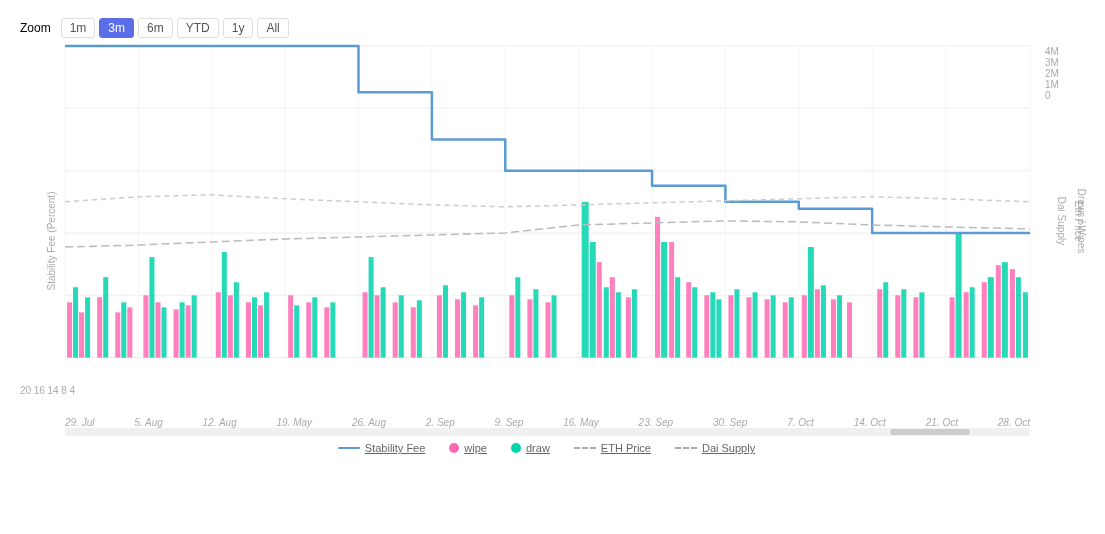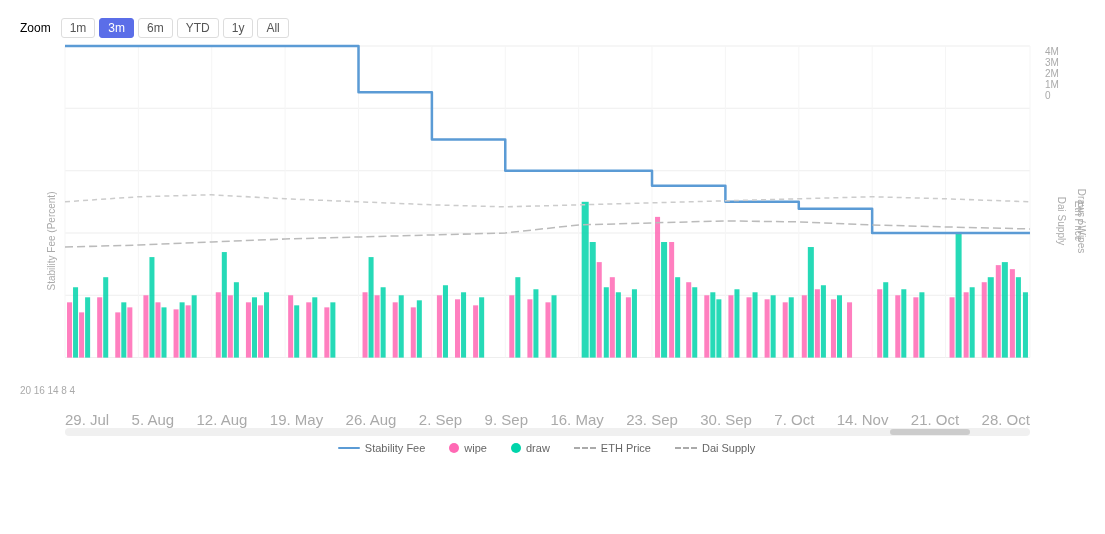--- a/index.html
+++ b/index.html
@@ -83,23 +83,24 @@
     }
     .x-axis {
       position: absolute;
       left: 65px;
       right: 75px;
       bottom: 8px;
       display: flex;
       justify-content: space-between;
     }
     .x-label {
-      font-size: 15px;
+      font-size: 10px;
       color: #aaa;
       text-align: center;
+      font-style: italic;
     }
     .scrollbar-track {
       position: absolute;
       bottom: 0px;
       left: 65px;
       right: 75px;
       height: 8px;
       background: #f0f0f0;
       border-radius: 4px;
       display: flex;
@@ -114,20 +115,21 @@
       border-radius: 3px;
     }
     .legend {
       display: flex;
       align-items: center;
       justify-content: center;
       gap: 24px;
       padding: 6px 12px 4px 0;
       font-size: 11px;
       color: #666;
+      text-decoration: underline;
     }
     .legend-item {
       display: flex;
       align-items: center;
       gap: 5px;
     }
     .legend-line {
       width: 22px;
       height: 2px;
       border-radius: 1px;
@@ -355,21 +357,21 @@
       <span class="x-label">5. Aug</span>
       <span class="x-label">12. Aug</span>
       <span class="x-label">19. May</span>
       <span class="x-label">26. Aug</span>
       <span class="x-label">2. Sep</span>
       <span class="x-label">9. Sep</span>
       <span class="x-label">16. May</span>
       <span class="x-label">23. Sep</span>
       <span class="x-label">30. Sep</span>
       <span class="x-label">7. Oct</span>
-      <span class="x-label">14. Nov</span>
+      <span class="x-label">14. Oct</span>
       <span class="x-label">21. Oct</span>
       <span class="x-label">28. Oct</span>
     </div>
 
     <div class="scrollbar-track">
       <div class="scrollbar-thumb"></div>
     </div>
   </div>
 
   <div class="legend">

